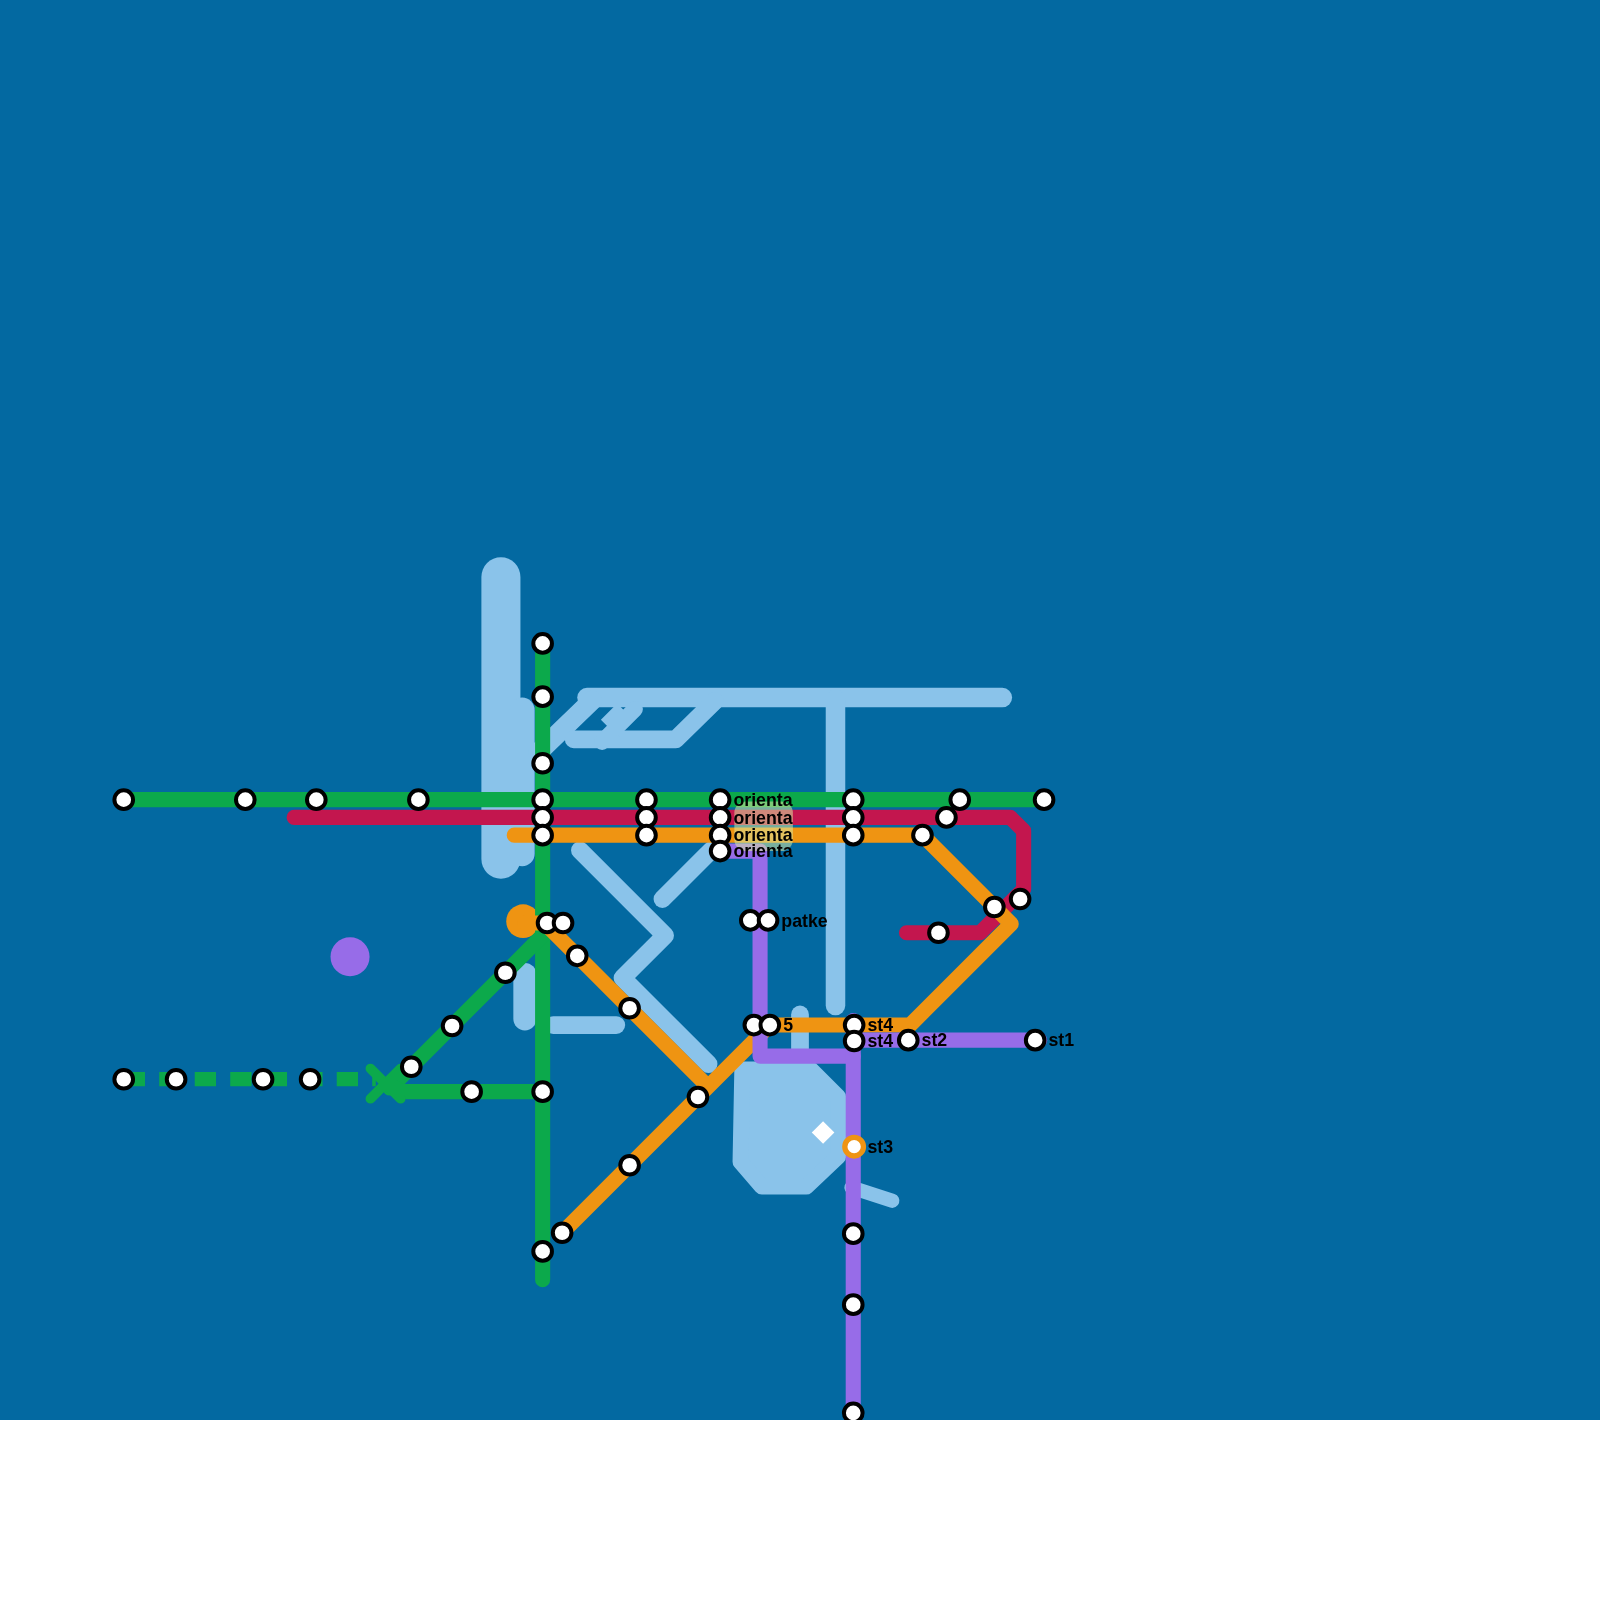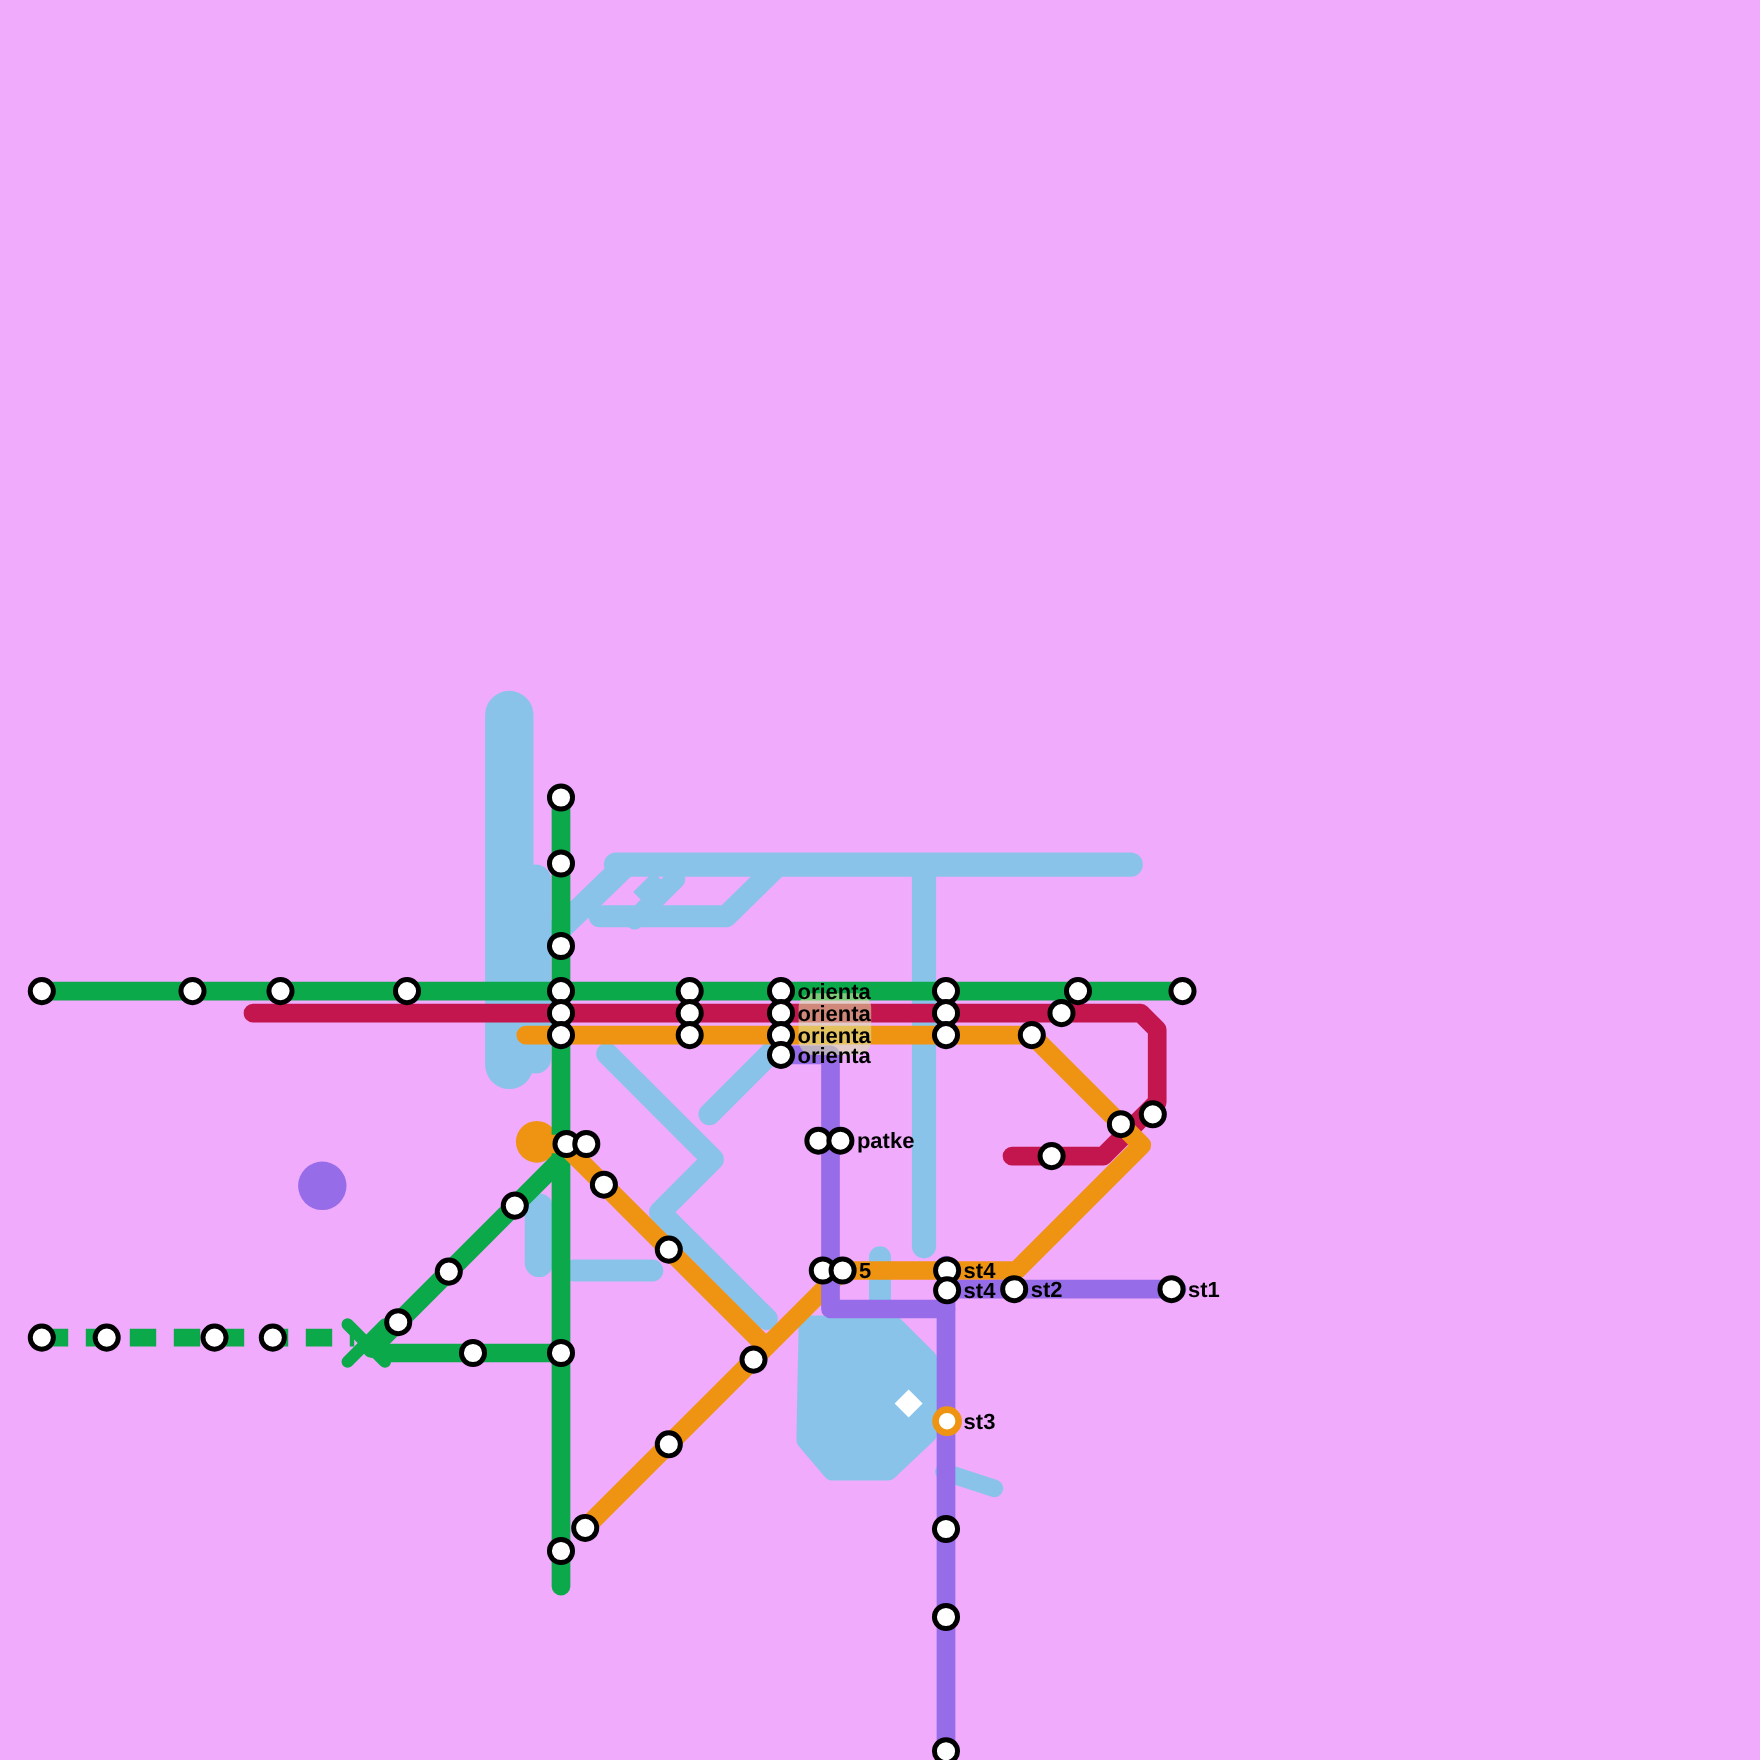--- a/index.html
+++ b/index.html
@@ -1,16 +1,16 @@
 <!DOCTYPE html>
 <html><head>
 <meta charset="utf-8">
 <style>
   html,body{margin:0;padding:0;background:#ffffff;}
-  .stage{position:relative;width:1600px;height:1600px;background:#f0abfc;overflow:hidden;
+  .stage{position:relative;width:1600px;height:1420px;background:#0369a1;overflow:hidden;
          font-family:"Liberation Sans",sans-serif;}
   .stage svg{position:absolute;left:0;top:0;width:100%;height:100%;}
   text.stn-label{font-family:"Liberation Sans",sans-serif;font-weight:700;}
 </style>
 </head>
 <body>
 
 <div class="stage">
   <svg id="map" viewBox="0 0 1600 1600" xmlns="http://www.w3.org/2000/svg">
       <polyline points="463,650 463,968" fill="none" stroke="#8ac3ea" stroke-width="44" stroke-linecap="round" stroke-linejoin="round"></polyline>

